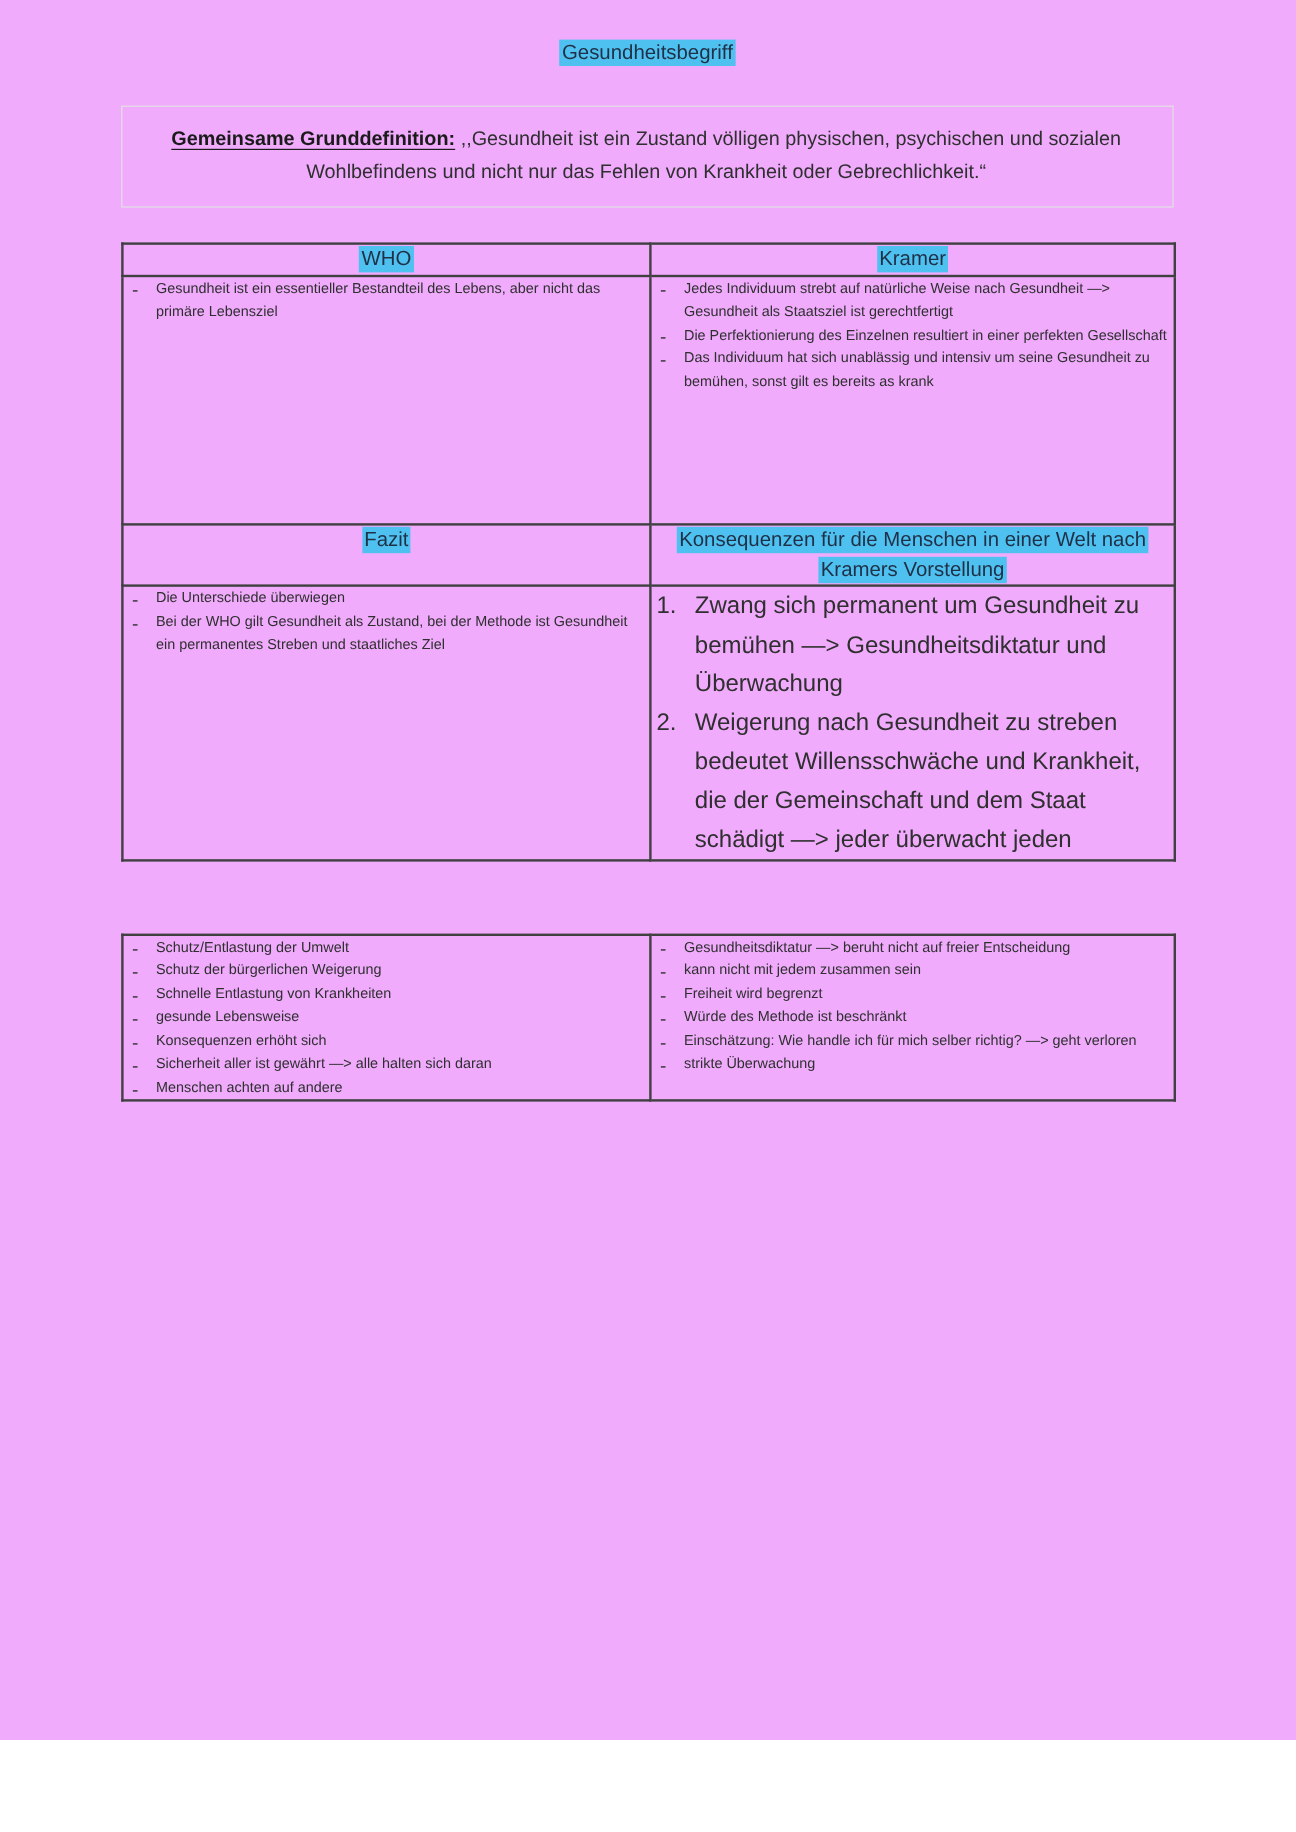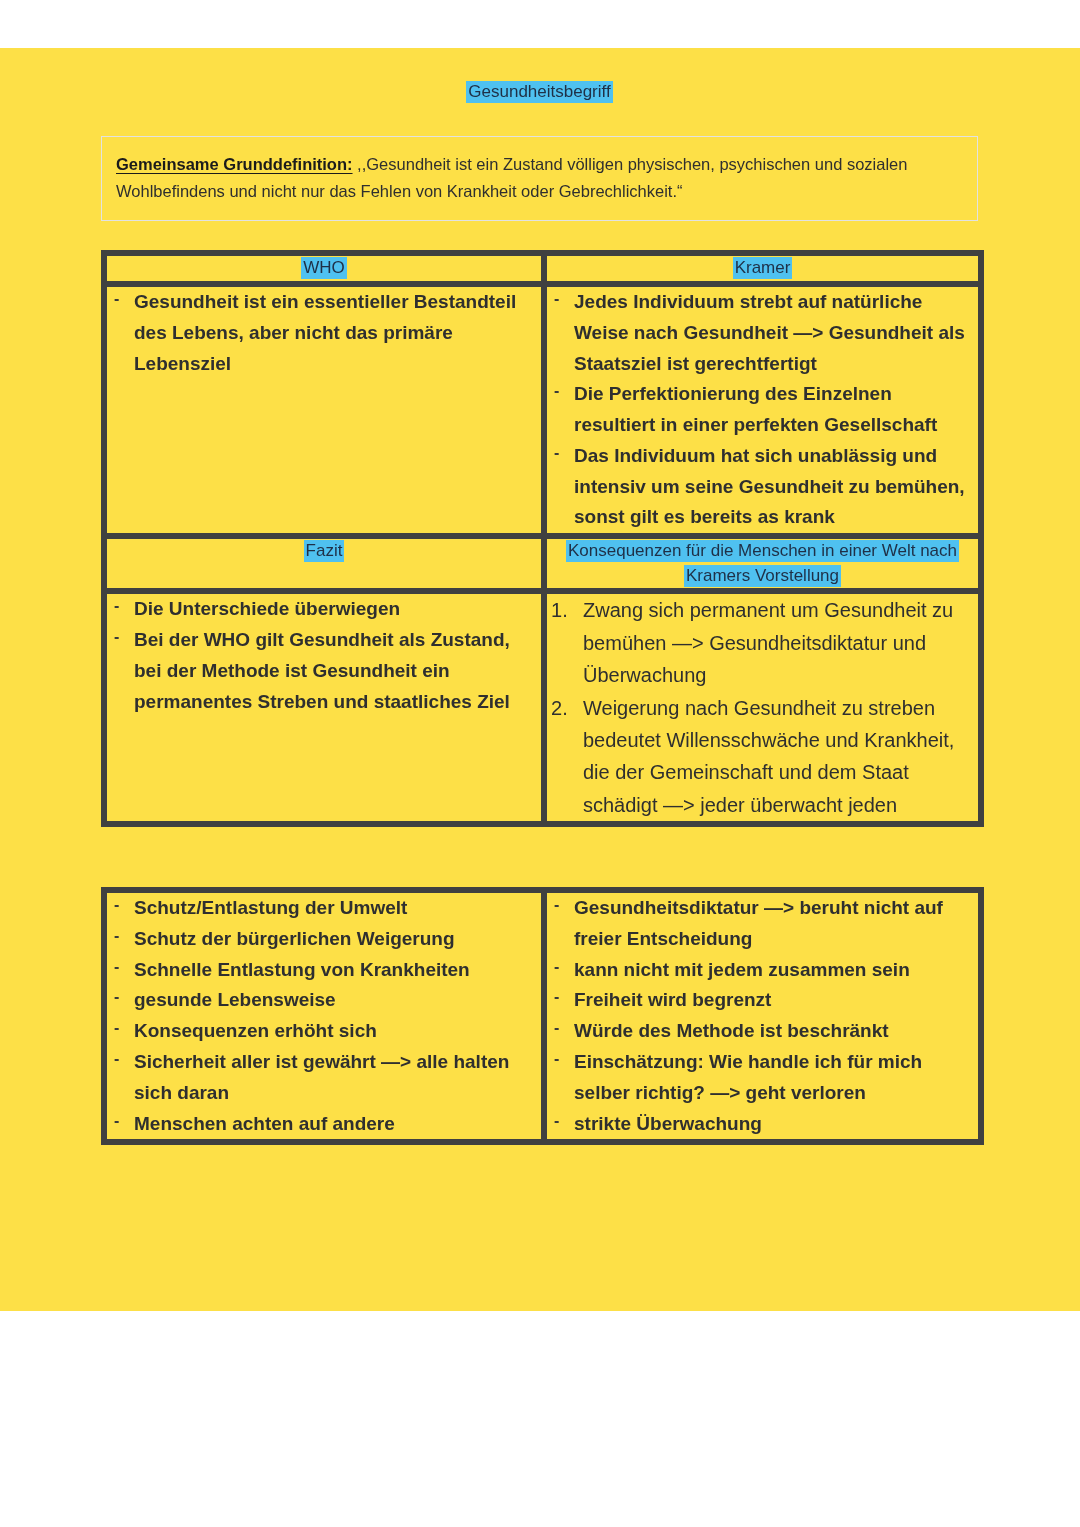--- a/index.html
+++ b/index.html
@@ -15,23 +15,22 @@
     color: #2b2b2b;
     position: relative;
     overflow: hidden;
   }
 
   .page {
     position: absolute;
     left: 0;
     top: 0;
     width: 1080px;
-    height: 1263px;
-    background: #fde047;
-    margin-top: 48px;
+    height: 1450px;
+    background: #f0abfc;
   }
 
   .content {
     position: absolute;
     left: 101px;
     top: 0;
     width: 877px;
   }
 
   
@@ -51,36 +50,37 @@
     -webkit-box-decoration-break: clone;
   }
 
   
   .defbox {
     border: 1px solid #e2e2e2;
     padding: 14px 16px 16px 14px;
     font-size: 16.5px;
     line-height: 1.62;
     color: #2f2f2f;
+    text-align: center;
   }
   .defbox .lead {
     font-weight: bold;
     text-decoration: underline;
     text-underline-offset: 2.5px;
     color: #1b1b1b;
   }
 
   
   table.grid {
     width: 877px;
     border-collapse: collapse;
     table-layout: fixed;
   }
   table.grid td {
-    border: 6px solid #404040;
+    border: 2px solid #404040;
     vertical-align: top;
     padding: 0;
   }
   col.c-left  { width: 440px; }
   col.c-right { width: 437px; }
 
   td.headcell {
     text-align: center;
     padding: 12px 10px 14px 10px;
     font-size: 17px;
@@ -94,24 +94,23 @@
   
   ul.dashlist {
     list-style: none;
     margin: 0;
     padding: 0;
   }
   ul.dashlist > li {
     position: relative;
     padding-left: 27px;
     margin: 0 0 0 0;
-    font-size: 19px;
+    font-size: 12px;
     line-height: 1.62;
     color: #2f2f2f;
-    font-weight: bold;
   }
   ul.dashlist > li::before {
     content: "-";
     position: absolute;
     left: 7px;
     top: -1px;
     color: #3a3a3a;
     font-size: 16px;
   }
 

